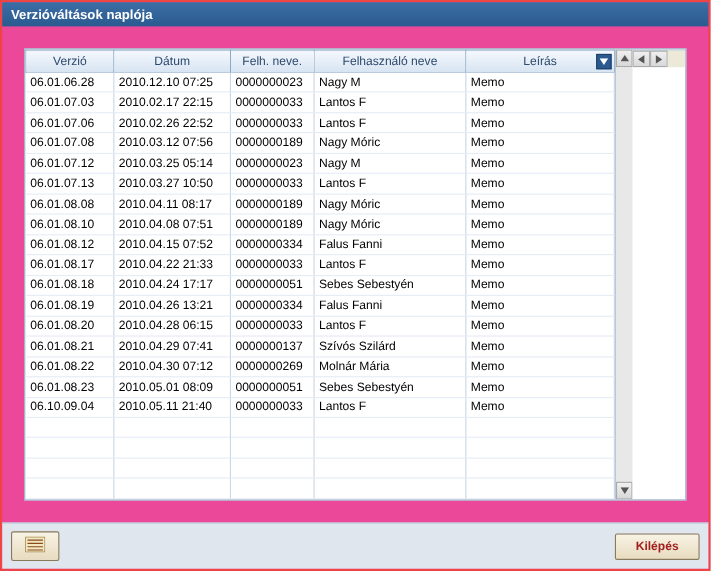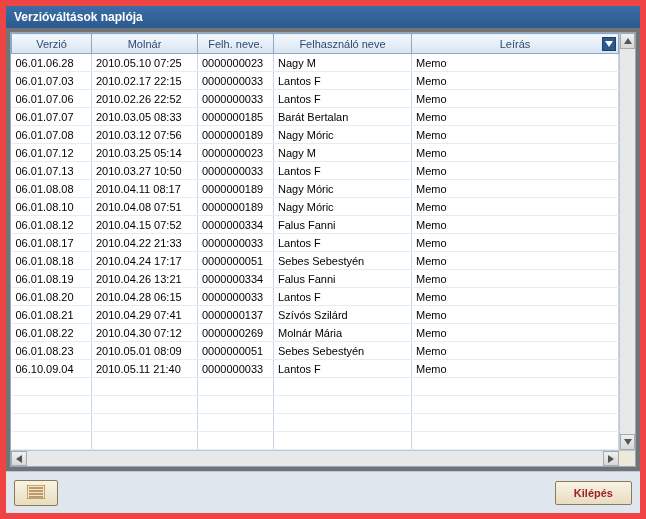--- a/index.html
+++ b/index.html
@@ -4,40 +4,40 @@
 <style>
   * { box-sizing: border-box; }
   html, body {
     margin: 0; padding: 0;
     font-family: Tahoma, Arial, sans-serif;
     font-size: 11px;
     background: #ece9d8;
   }
   .window {
     width: 646px; height: 519px;
-    border: 6px solid #ef4444;
-    background: #737373;
+    border: 2px solid #ef4444;
+    background: #ec4899;
     display: flex; flex-direction: column;
     position: relative;
   }
   .titlebar {
     background: linear-gradient(to bottom, #3b6ea5, #2a5a8f);
     color: #fff;
     font-weight: bold;
     font-size: 12px;
     padding: 4px 8px;
     height: 22px;
     display: flex; align-items: center;
   }
   .grid-wrap {
     flex: 1;
-    margin: 4px;
+    margin: 20px;
     border: 1px solid #8ea9c4;
     background: #fff;
-    display: flex; flex-direction: column;
+    display: flex; flex-direction: row;
     overflow: hidden;
   }
   .grid-scroll {
     flex: 1;
     display: flex;
     overflow: hidden;
   }
   .grid-table {
     flex: 1;
     border-collapse: collapse;
@@ -153,60 +153,53 @@
   <div class="titlebar">
     <span>Verzióváltások naplója</span>
   </div>
 
   <div class="grid-wrap">
     <div class="grid-scroll">
       <table class="grid-table">
         <thead>
           <tr>
             <th class="col-ver"><span>Verzió</span></th>
-            <th class="col-date"><span>Molnár</span></th>
+            <th class="col-date"><span>Dátum</span></th>
             <th class="col-uid"><span>Felh. neve.</span></th>
             <th class="col-uname"><span>Felhasználó neve</span></th>
             <th class="col-desc">
               <span>Leírás</span>
               <span class="drop-arrow">
                 <svg width="8" height="6" viewBox="0 0 8 6">
                     <polygon points="0,0 8,0 4,6" fill="#fff"></polygon>
                   </svg>
               </span>
             </th>
           </tr>
         </thead>
         <tbody id="grid-body">
         <tr>
               <td>06.01.06.28</td>
-              <td>2010.05.10 07:25</td>
+              <td>2010.12.10 07:25</td>
               <td>0000000023</td>
               <td>Nagy M</td>
               <td>Memo</td>
             </tr>
             <tr>
               <td>06.01.07.03</td>
               <td>2010.02.17 22:15</td>
               <td>0000000033</td>
               <td>Lantos F</td>
               <td>Memo</td>
             </tr>
             <tr>
               <td>06.01.07.06</td>
               <td>2010.02.26 22:52</td>
               <td>0000000033</td>
               <td>Lantos F</td>
-              <td>Memo</td>
-            </tr>
-            <tr>
-              <td>06.01.07.07</td>
-              <td>2010.03.05 08:33</td>
-              <td>0000000185</td>
-              <td>Barát Bertalan</td>
               <td>Memo</td>
             </tr>
             <tr>
               <td>06.01.07.08</td>
               <td>2010.03.12 07:56</td>
               <td>0000000189</td>
               <td>Nagy Móric</td>
               <td>Memo</td>
             </tr>
             <tr>

